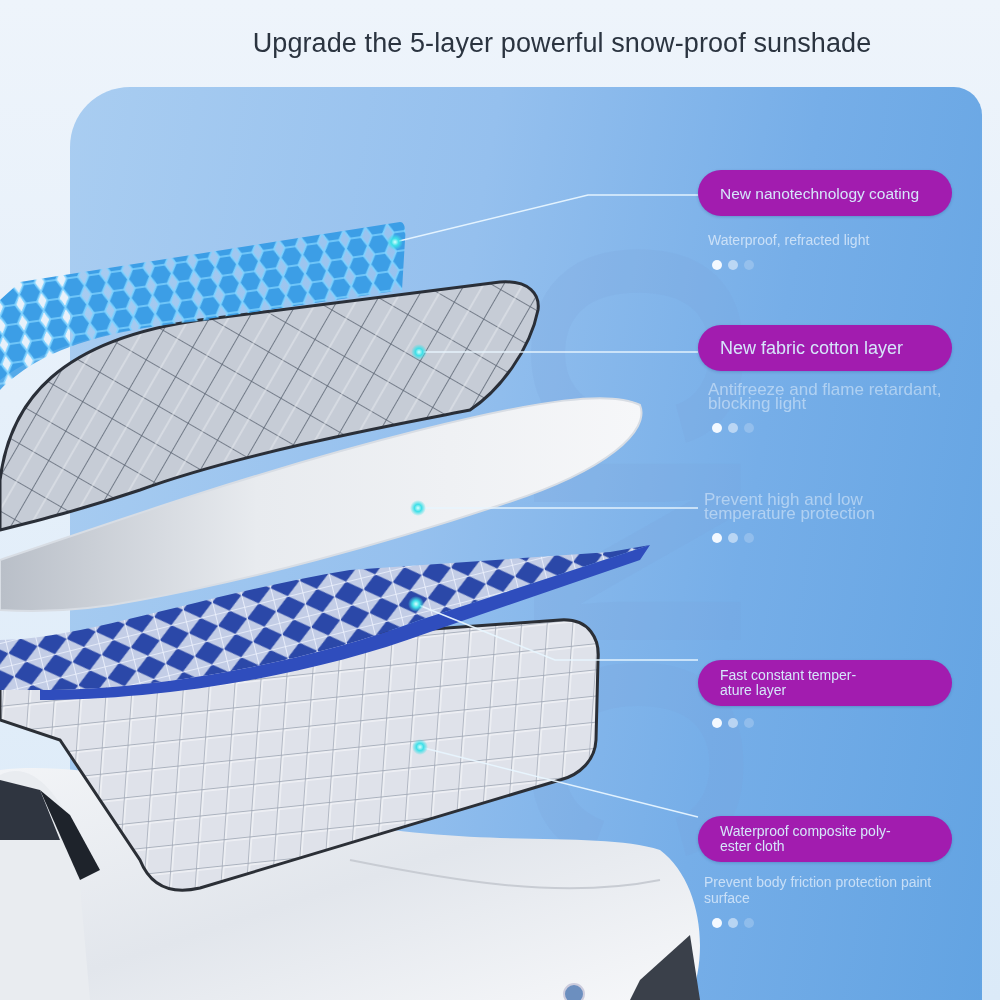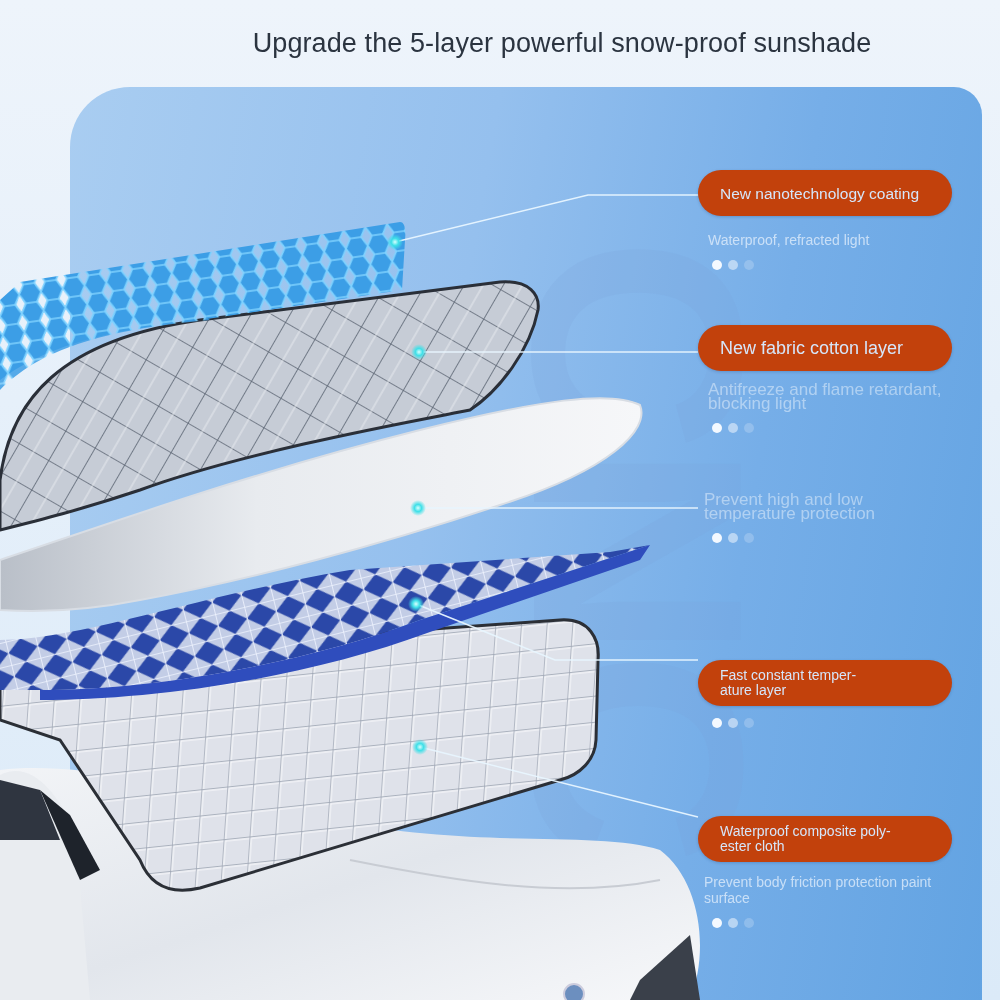--- a/index.html
+++ b/index.html
@@ -22,21 +22,21 @@
     }
     .watermark {
       position: absolute; left: 395px; top: 150px;
       font-size: 300px; font-weight: bold; color: rgba(120,160,215,0.18);
       writing-mode: vertical-rl; letter-spacing: -10px;
       font-family: "Liberation Sans", sans-serif;
     }
     .illustration { position: absolute; left: 0; top: 0; width: 1000px; height: 1000px; }
     .callout { position: absolute; left: 698px; width: 254px; }
     .pill {
-      height: 46px; border-radius: 23px; background: #c2410c;
+      height: 46px; border-radius: 23px; background: #a21caf;
       color: #d6e6fa; display: flex; align-items: center; padding: 0 22px;
       font-size: 17px; line-height: 17px;
       box-shadow: 0 1px 3px rgba(20,60,120,0.25);
     }
     .pill.small { font-size: 14px; line-height: 15px; }
     .desc {
       margin-top: 12px; padding-left: 10px; font-size: 17px; line-height: 14px;
       color: rgba(225,238,252,0.55); width: 256px;
     }
     .desc.big { font-size: 14px; line-height: 16px; color: rgba(230,240,252,0.75); }

